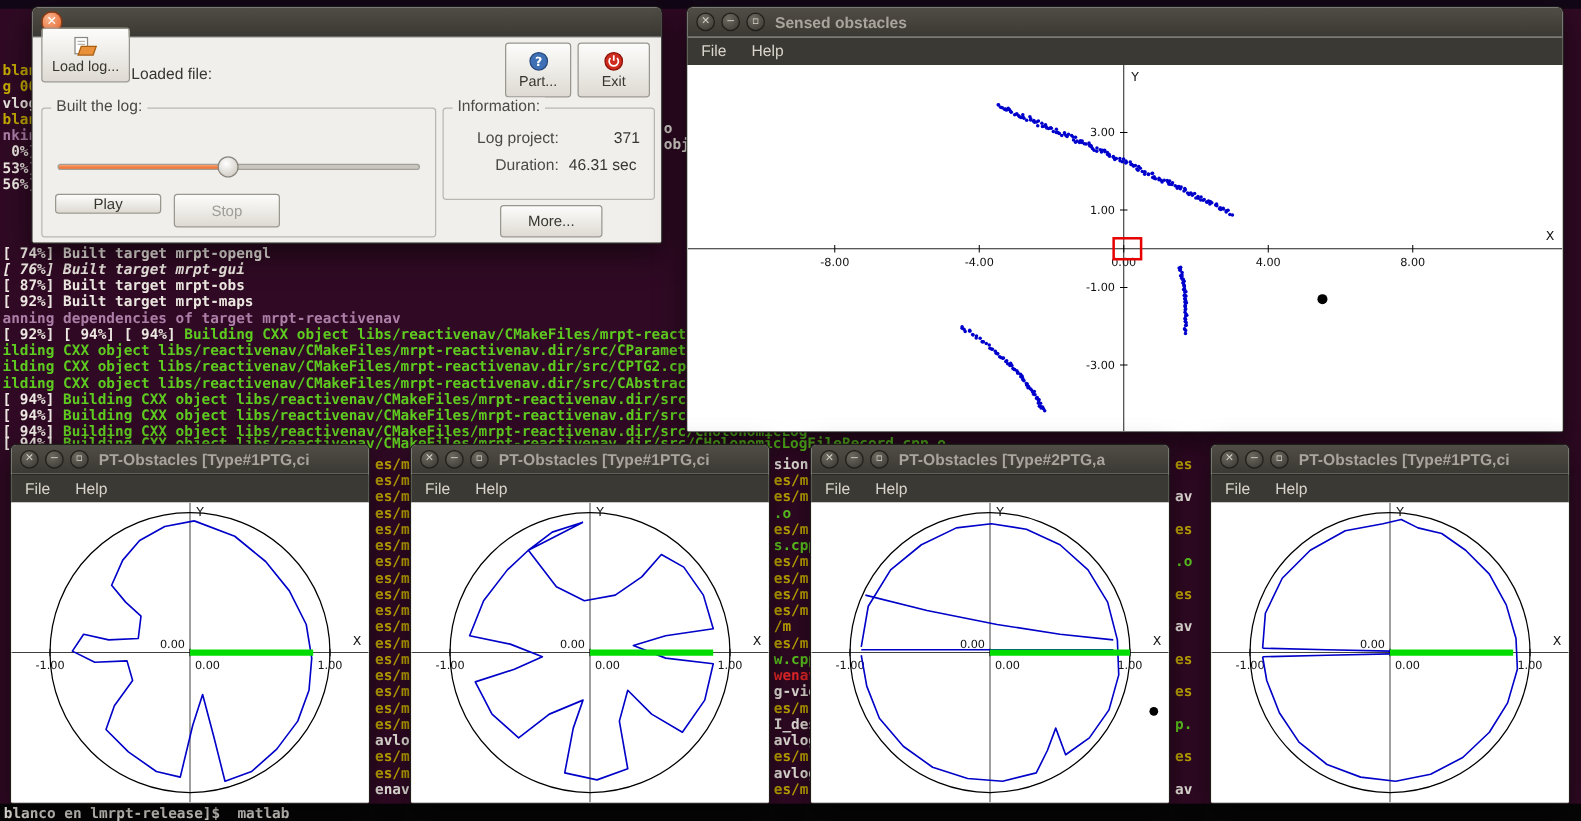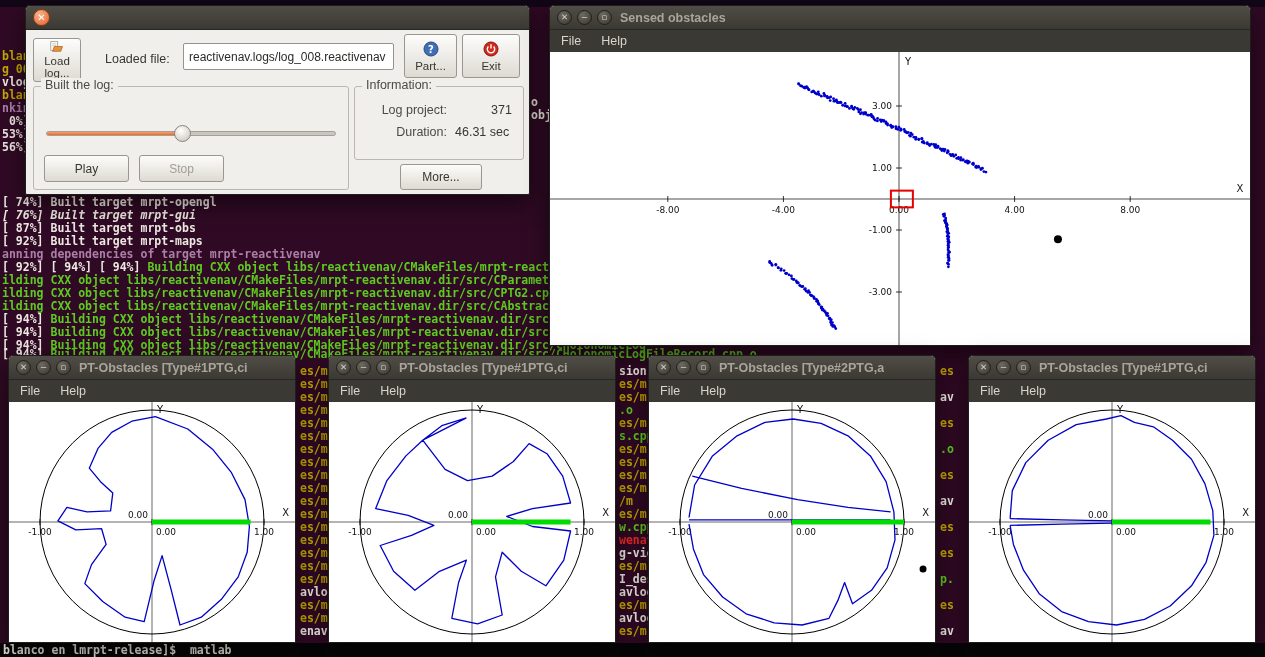--- a/index.html
+++ b/index.html
@@ -140,32 +140,31 @@
       <div class="tline" style="left: 940px; top: 625px;"><span style="color: rgb(236, 232, 225);">av</span></div>
       <div class="tline" style="left: 3px; top: 644px;"><span style="color: rgb(236, 232, 225);">blanco en lmrpt-release]$  matlab</span></div>
     </div>
 </div>
 
 <div class="window focused" style="left:25px;top:5px;width:505px;height:190px;">
   <div class="titlebar">
     <div class="wbtn orange">✕</div>
   </div>
 
-  <button class="btn tool" style="left:7px;top:32px;width:48px;height:44px;">
+  <button class="btn tool" style="left:7px;top:16px;width:71px;height:44px;">
     <svg width="20" height="16" viewBox="0 0 20 16">
       <rect x="1" y="1" width="10" height="13" fill="#ffffff" stroke="#8a8884"></rect>
       <line x1="3" y1="4" x2="9" y2="4" stroke="#b9b6b0"></line>
       <line x1="3" y1="6.5" x2="9" y2="6.5" stroke="#b9b6b0"></line>
       <path d="M6 8 h12 l-2.5 7 H3.5 z" fill="#e8913a" stroke="#a85f12"></path>
     </svg>
     <span>Load log...</span>
   </button>
 
   <div class="lbl abs" style="left:79px;top:46px;">Loaded file:</div>
-  <input class="filefield" style="left: 157px; top: 37px; width: 211px;" value="reactivenav.logs/log_008.reactivenav">
 
   <button class="btn tool" style="left:378px;top:28px;width:53px;height:44px;">
     <svg width="16" height="16" viewBox="0 0 16 16">
       <circle cx="8" cy="8" r="7" fill="#3f6fb5" stroke="#29497c"></circle>
       <text x="8" y="12" text-anchor="middle" font-size="10" font-weight="bold" fill="#ffffff">?</text>
     </svg>
     <span>Part...</span>
   </button>
 
   <button class="btn tool" style="left:436px;top:28px;width:58px;height:44px;">
@@ -176,21 +175,21 @@
     </svg>
     <span>Exit</span>
   </button>
 
   <div class="groupbox" style="left:7px;top:80px;width:316px;height:104px;">
     <div class="grouplabel">Built the log:</div>
     <div class="slider-track" style="left:12px;right:12px;top:44px;">
       <div class="slider-fill" style="width: 47%;"></div>
       <div class="slider-handle" style="left: calc(47% - 8px);"></div>
     </div>
-    <button class="btn" style="left:10px;top:68px;width:85px;height:27px;">
+    <button class="btn" style="left:10px;top:68px;width:85px;height:16px;">
       <span>Play</span>
     </button>
     <button class="btn disabled" style="left:105px;top:68px;width:85px;height:27px;">
       <span>Stop</span>
     </button>
   </div>
 
   <div class="groupbox" style="left:328px;top:80px;width:170px;height:74px;">
     <div class="grouplabel">Information:</div>
     <div class="infolabel" style="left:6px;top:16px;width:86px;">Log project:</div>

